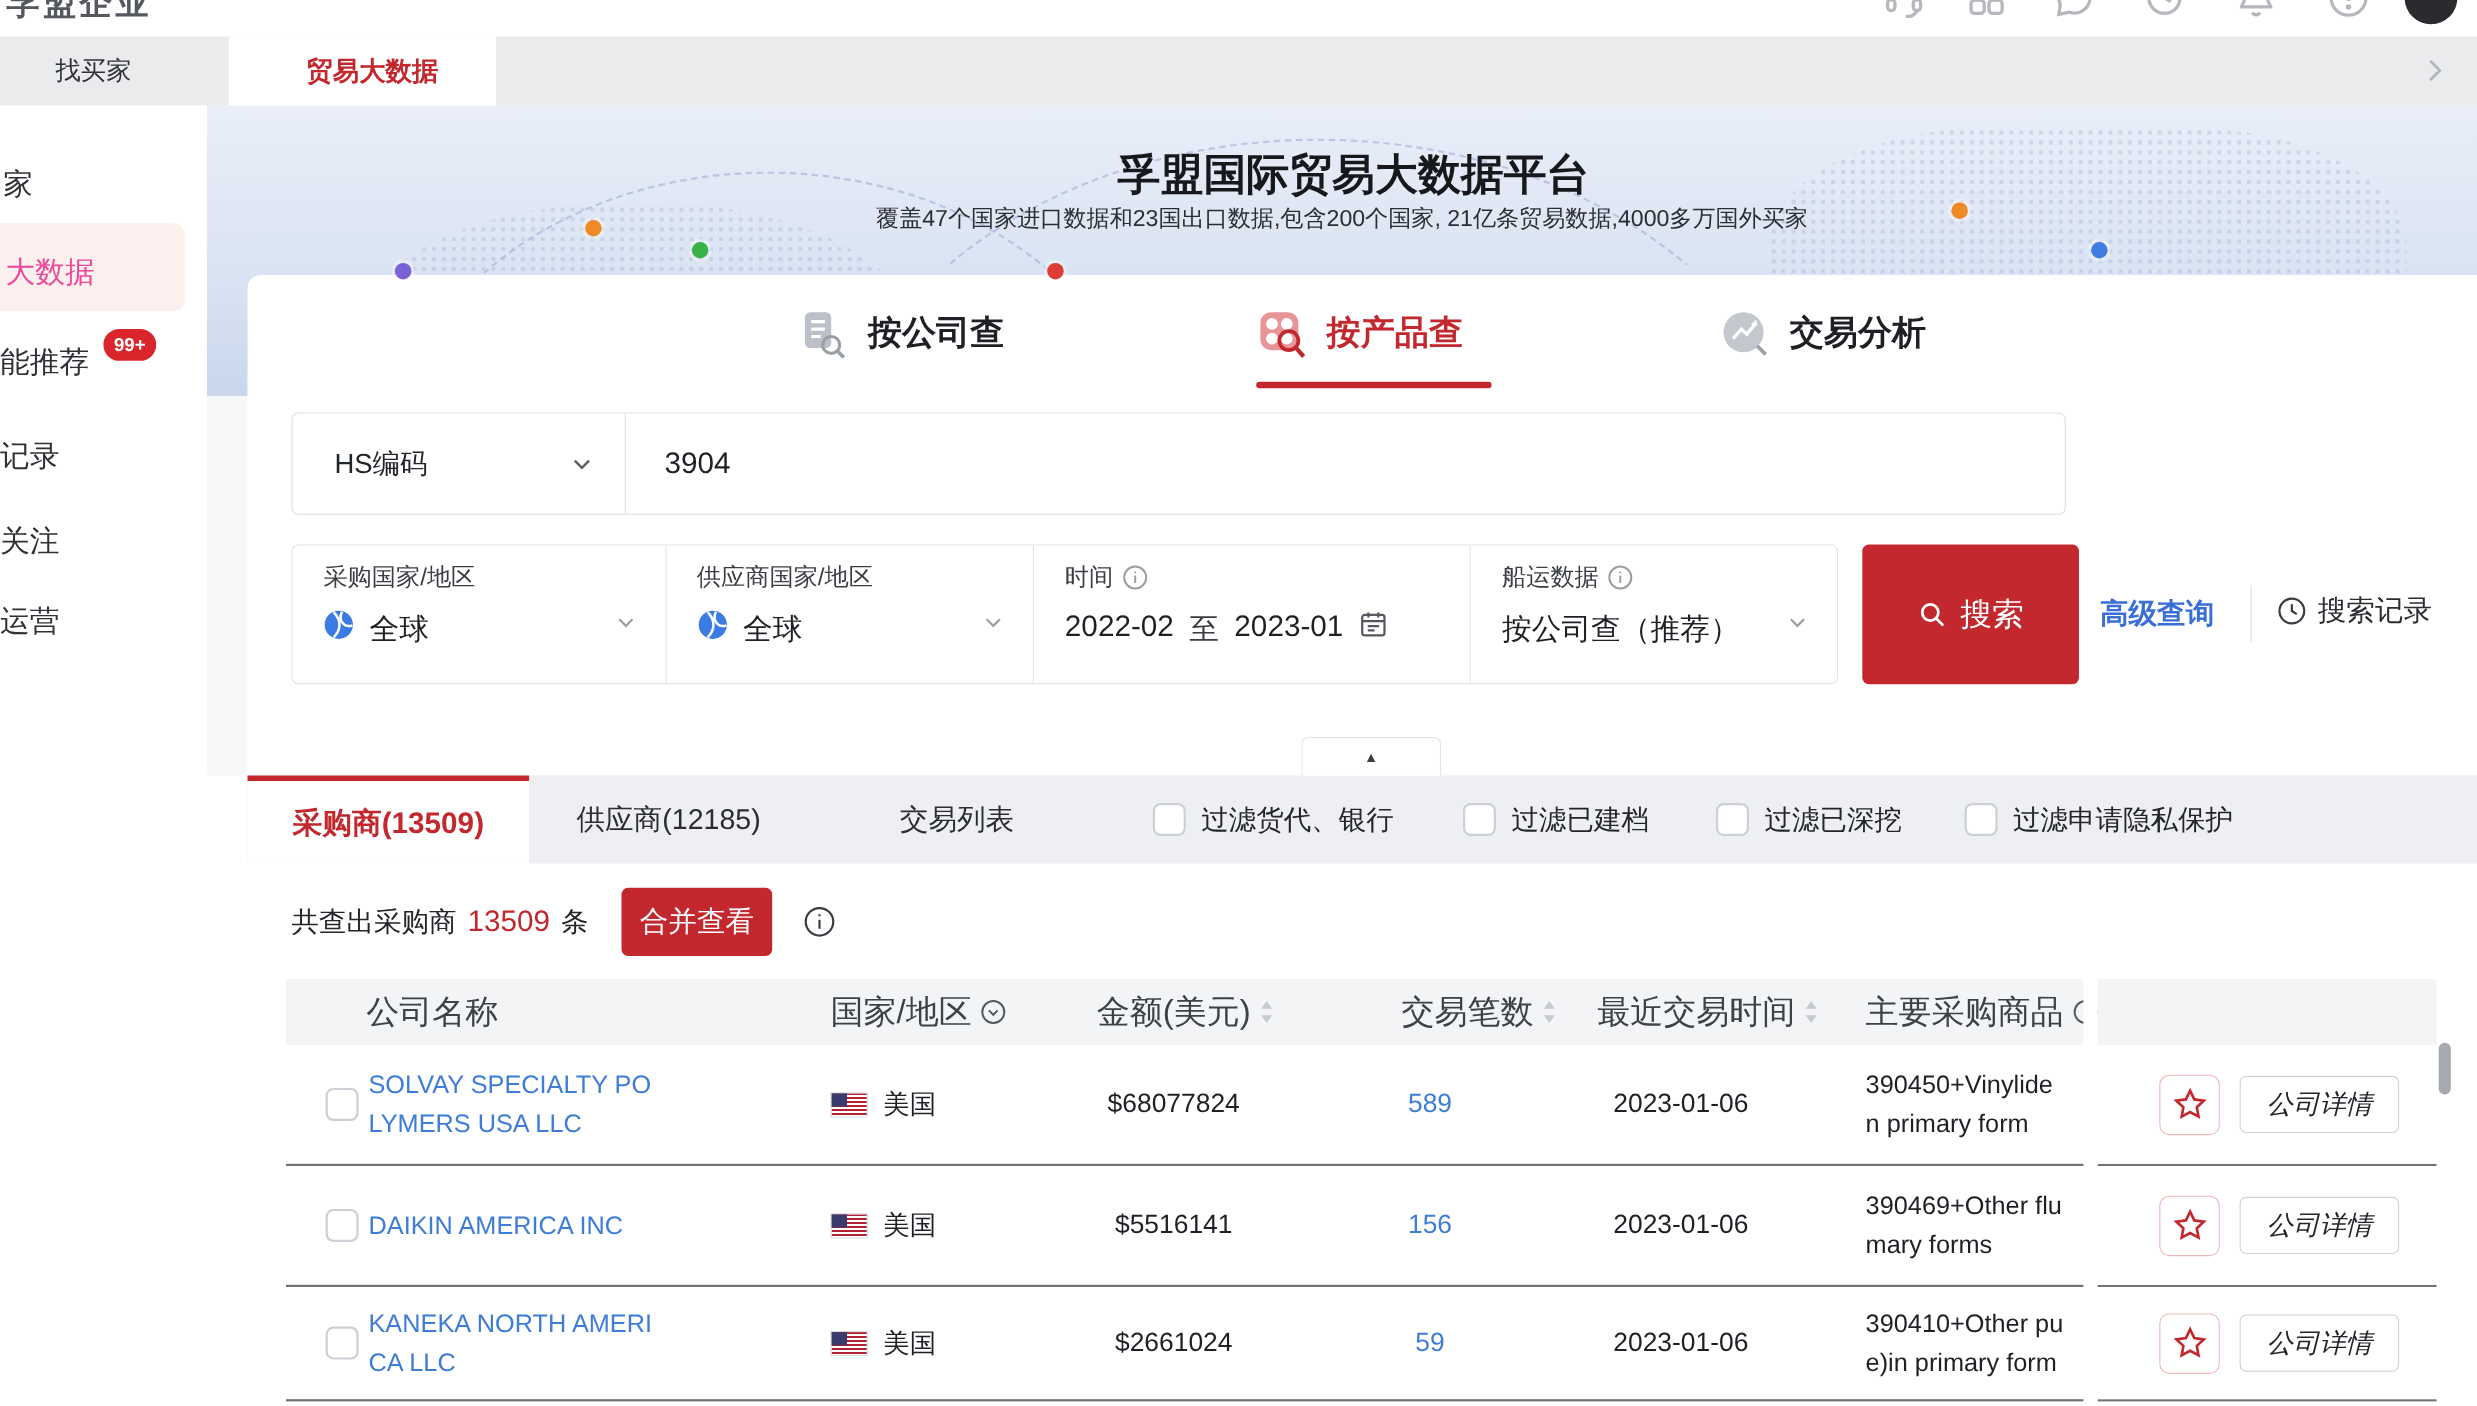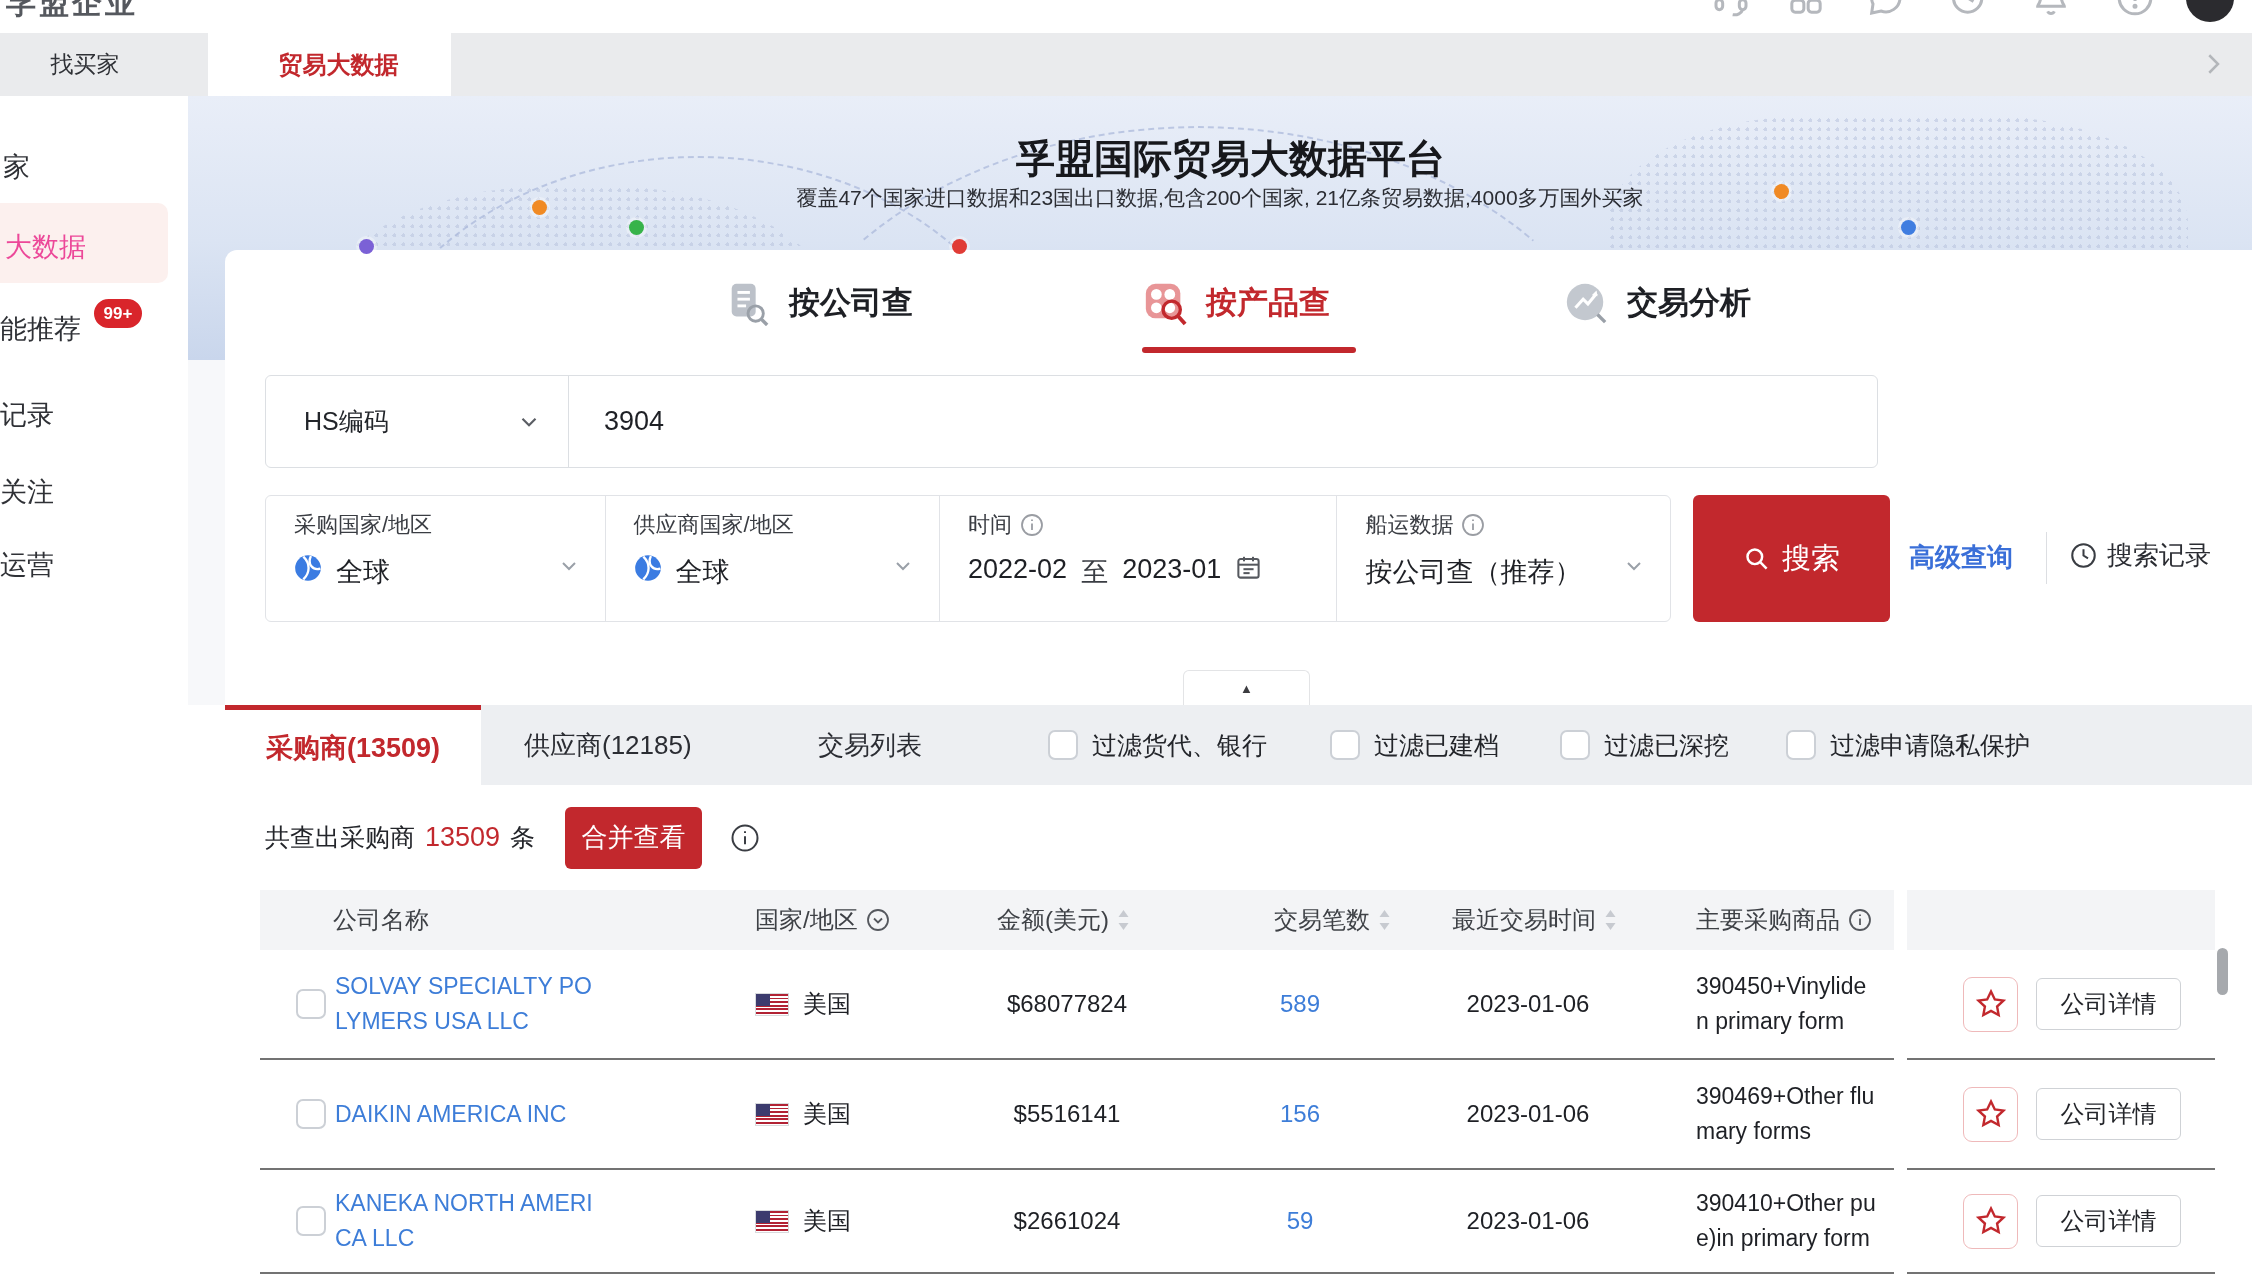--- a/index.html
+++ b/index.html
@@ -85,40 +85,40 @@
   .cbx { width:30px; height:30px; border:2px solid #ccd0d6; border-radius:7px; background:#fff; flex:none; }
 
   
   .summary { position:absolute; left:265px; top:800px; height:75px; display:flex; align-items:center; font-size:25px; color:#23252a; z-index:2; }
   .summary .cnt { color:#c2282d; font-size:27px; margin:0 10px; }
   .merge-btn { margin-left:30px; width:137px; height:62px; background:#c2282d; color:#fff; font-size:26px; border:none; border-radius:6px; cursor:pointer; }
   .summary .info { margin-left:28px; width:30px; height:30px; color:#3a3d43; }
 
   
   .thead { position:absolute; left:260px; top:890px; width:1955px; height:60px; background:#f3f4f6; z-index:2; }
-  .th { position:absolute; top:0; height:60px; display:flex; align-items:center; gap:8px; font-size:24px; color:#3e4146; }
+  .th { position:absolute; top:0; height:60px; display:flex; align-items:center; gap:8px; font-size:30px; color:#3e4146; }
   .th svg.sort { width:13px; height:22px; }
   .th svg.round { width:24px; height:24px; color:#55585e; }
   .tbody { position:absolute; left:260px; top:950px; width:1955px; height:328px; z-index:2; background:#fff; }
   .row { position:relative; width:1955px; border-bottom:2px solid #737373; }
   .r0 { height:110px; } .r1 { height:110px; } .r2 { height:104px; }
   .cell { position:absolute; top:50%; transform:translateY(-50%); }
   .c-check { left:36px; }
   .c-name { left:75px; width:278px; font-size:23px; line-height:35px; color:#3d7dd8; cursor:pointer; }
   .c-country { left:495px; display:flex; align-items:center; gap:14px; font-size:24px; color:#1e2025; }
   .c-amount { left:672px; width:270px; text-align:center; font-size:24px; color:#1e2025; }
   .c-deals { left:940px; width:200px; text-align:center; font-size:24px; color:#3d7dd8; cursor:pointer; }
   .c-date { left:1138px; width:260px; text-align:center; font-size:24px; color:#1e2025; }
   .c-product { left:1436px; width:198px; overflow:hidden; font-size:23px; line-height:35px; color:#1e2025; white-space:nowrap; }
   .c-actions { left:1647px; width:308px; height:100%; top:0; transform:none; background:#fff; display:flex; align-items:center; }
   .star-btn { margin-left:56px; width:55px; height:55px; border:1px solid #efb9ba; border-radius:9px; background:#fff;
               display:flex; align-items:center; justify-content:center; cursor:pointer; }
   .star-btn svg { width:34px; height:34px; }
   .detail-btn { margin-left:18px; width:145px; height:52px; background:#fff; border:1px solid #cfd2d6; border-radius:6px;
-                font-size:24px; color:#23252a; cursor:pointer; }
+                font-size:24px; color:#23252a; cursor:pointer;font-style:italic; }
   .flag { position:relative; width:34px; height:23px; flex:none;
           background:repeating-linear-gradient(180deg,#b22234 0 1.8px,#fff 1.8px 3.6px); border:1px solid #d8dadd; }
   .flag::after { content:""; position:absolute; left:0; top:0; width:14px; height:12px; background:#3c3b6e; }
   .seam { position:absolute; left:1894px; top:890px; width:13px; height:388px; background:#fff; z-index:3;
           box-shadow:-12px 0 14px -8px rgba(0,0,0,.14); }
   .scroll-thumb { position:absolute; left:2217px; top:948px; width:11px; height:47px; background:#a6a9ad; border-radius:6px; z-index:6; }
 </style>
 </head>
 <body>
 

